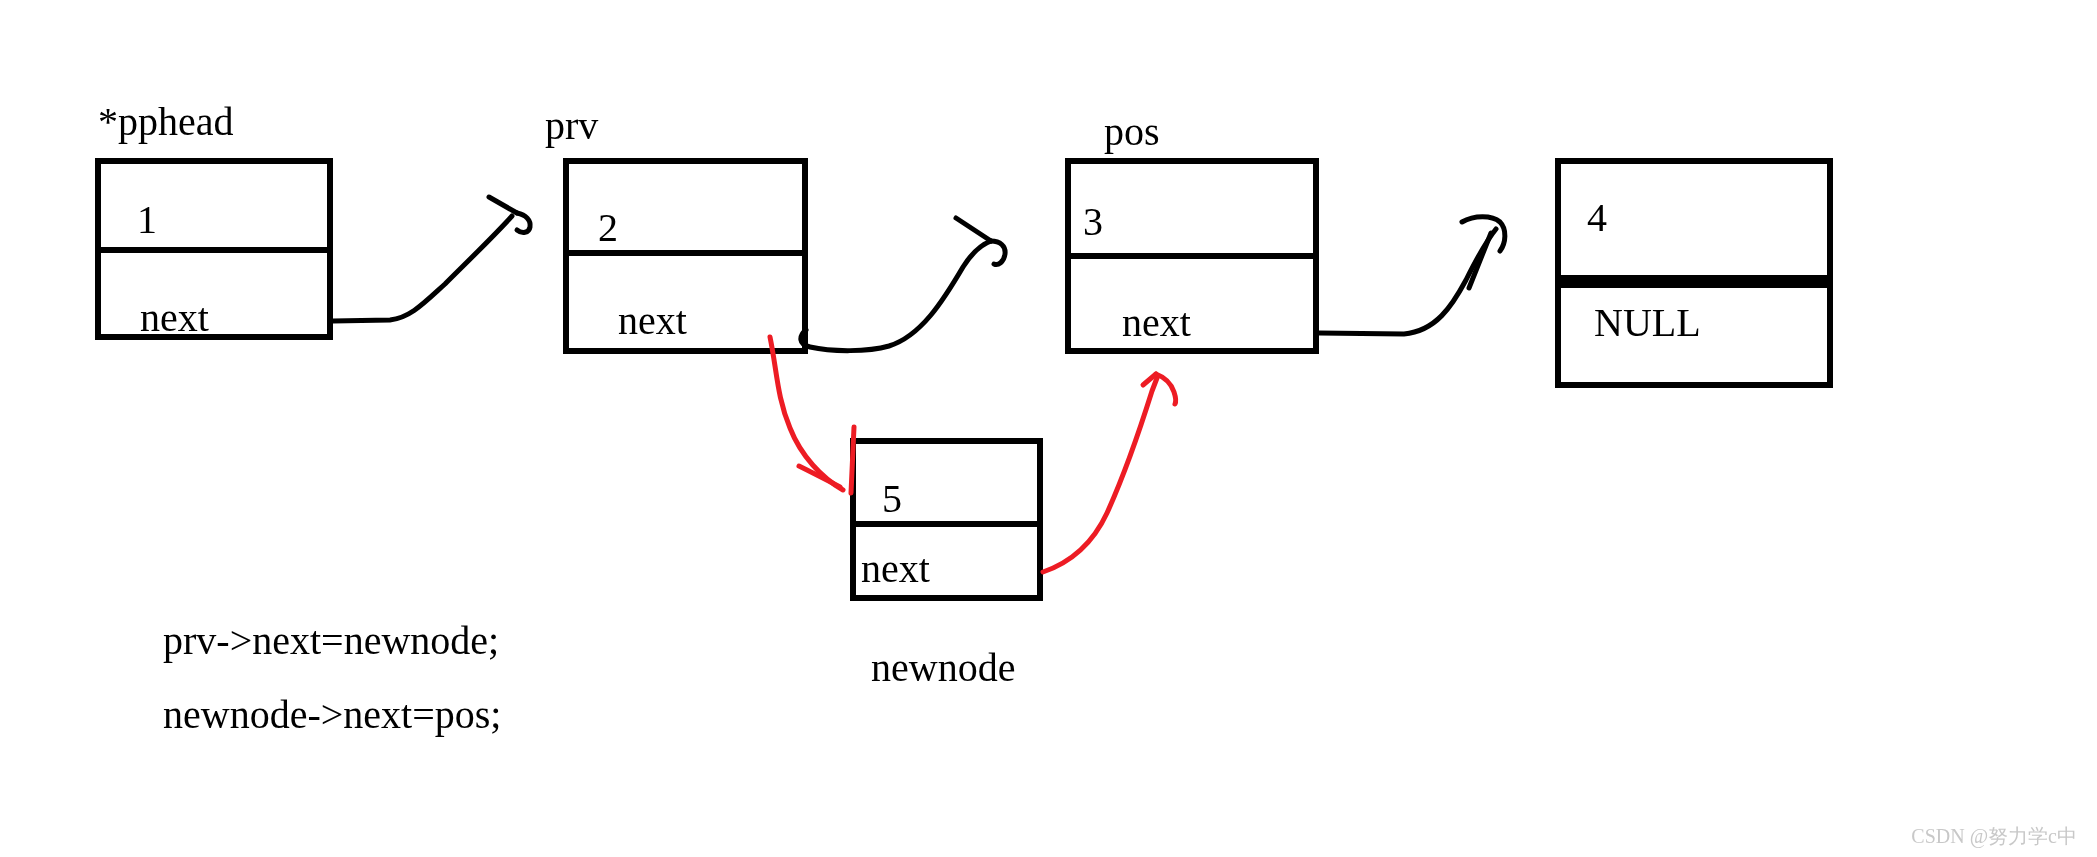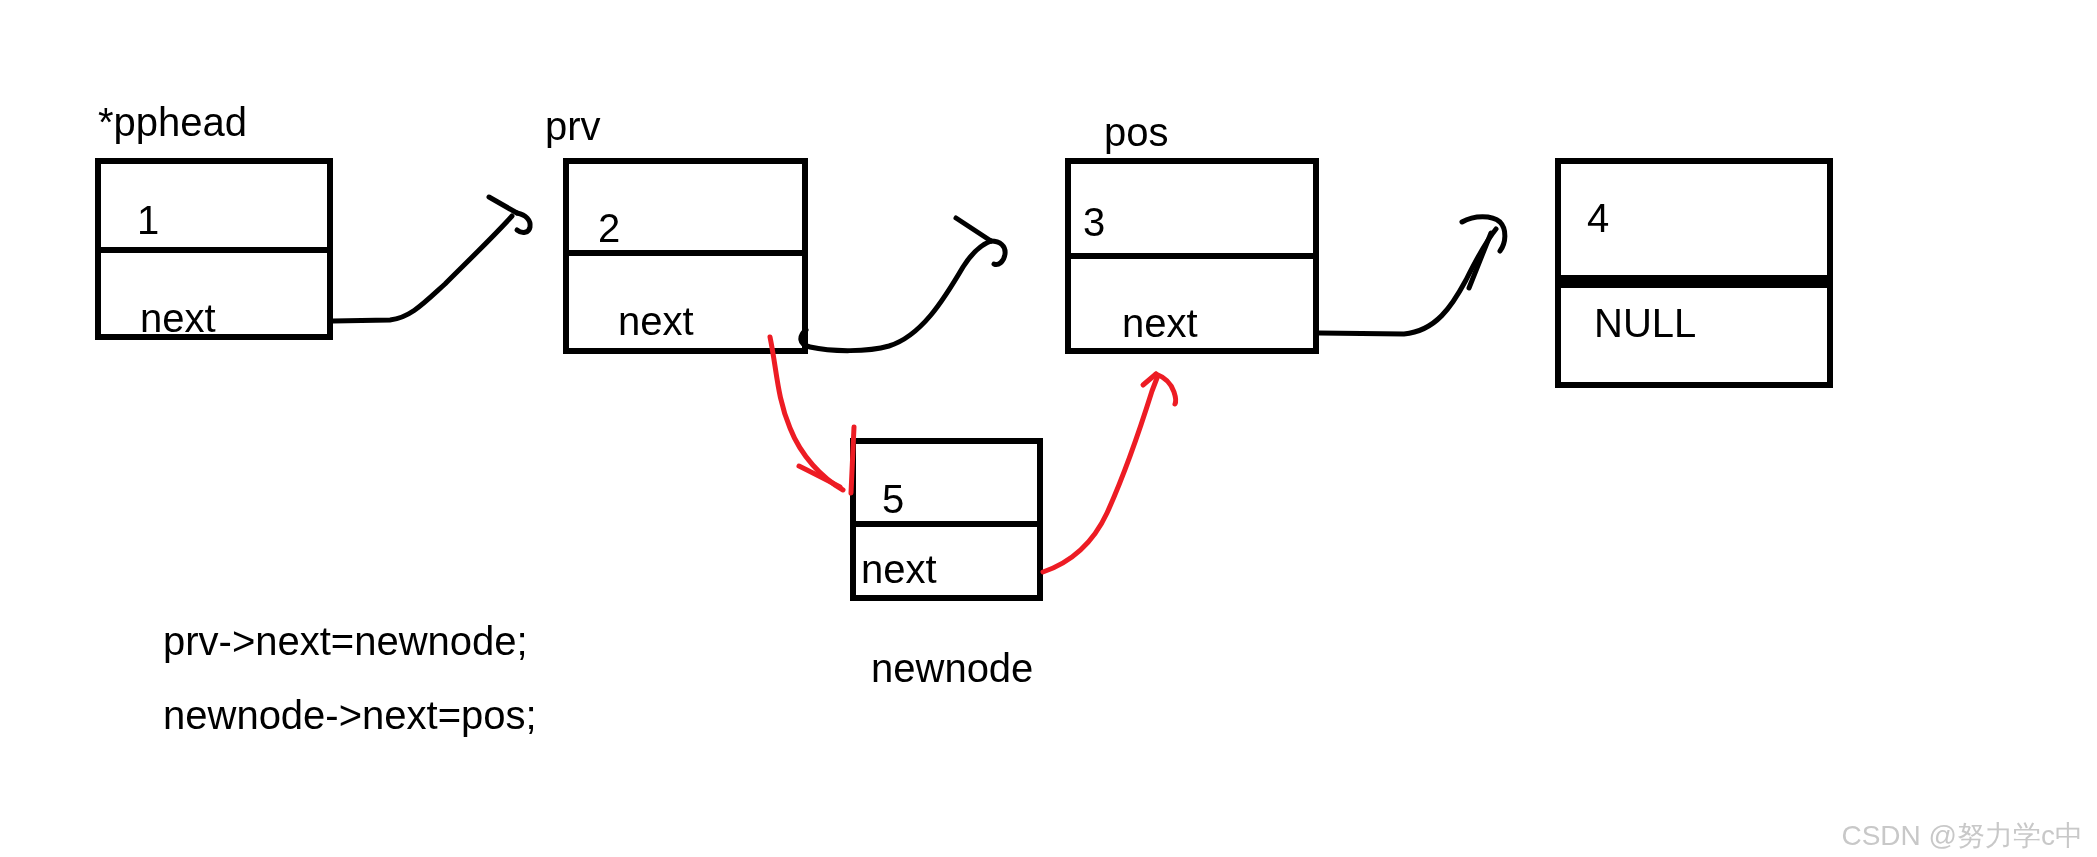--- a/index.html
+++ b/index.html
@@ -2,35 +2,35 @@
 <html style="--background: #ffffff; --ink: #000000; --highlight: #ed1c24; --watermark: #c8c8c8;"><head>
 <meta charset="utf-8">
 <style>
   :root{
     --background:#ffffff; --ink:#000000; --highlight:#ed1c24; --watermark:#c8c8c8;
   }
   html,body{margin:0;padding:0;background:var(--background);}
   #canvas{
     position:relative; width:2097px; height:857px; overflow:hidden;
     background:var(--background);
-    font-family:Liberation Sans, sans-serif;
+    font-family:Liberation Serif, serif;
     color:var(--ink);
   }
   .node{position:absolute; border:6px solid var(--ink); box-sizing:border-box; background:transparent;}
   .divider{position:absolute; left:0; width:100%; background:var(--ink);}
   .txt{position:absolute; font-size:40px; line-height:44px; white-space:pre; color:var(--ink);}
   .code{position:absolute; font-size:40px; line-height:46px; white-space:pre; color:var(--ink);text-align:right;}
   .label{position:absolute; font-size:40px; line-height:44px; white-space:pre; color:var(--ink);}
   #arrows{position:absolute; left:0; top:0; pointer-events:none;}
   .stroke{fill:none; stroke:currentColor; stroke-width:5; stroke-linecap:round; stroke-linejoin:round;}
   .arrow-black{color:var(--ink);}
   .arrow-red{color:var(--highlight);}
   #watermark{
-    position:absolute; right:14px; top:822px;
-    font-size:28px; line-height:28px; color:var(--watermark); white-space:pre;
+    position:absolute; right:20px; top:822px;
+    font-size:20px; line-height:28px; color:var(--watermark); white-space:pre;
   }
 </style>
 </head>
 <body>
 
 <div id="canvas">
 
   <div class="label" style="left:98px; top:100px;">*pphead</div>
   <div class="node" style="left:95px; top:158px; width:238px; height:182px;">
     <div class="divider" style="top:83px; height:6px;"></div>

